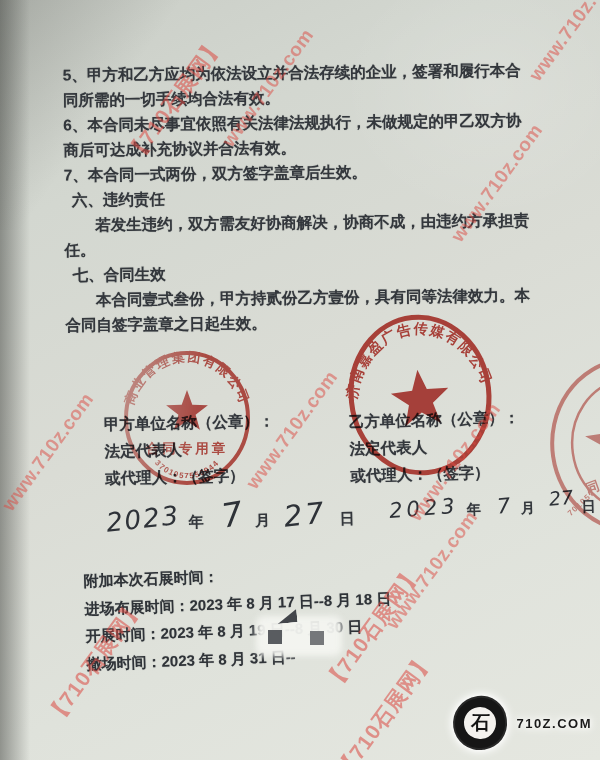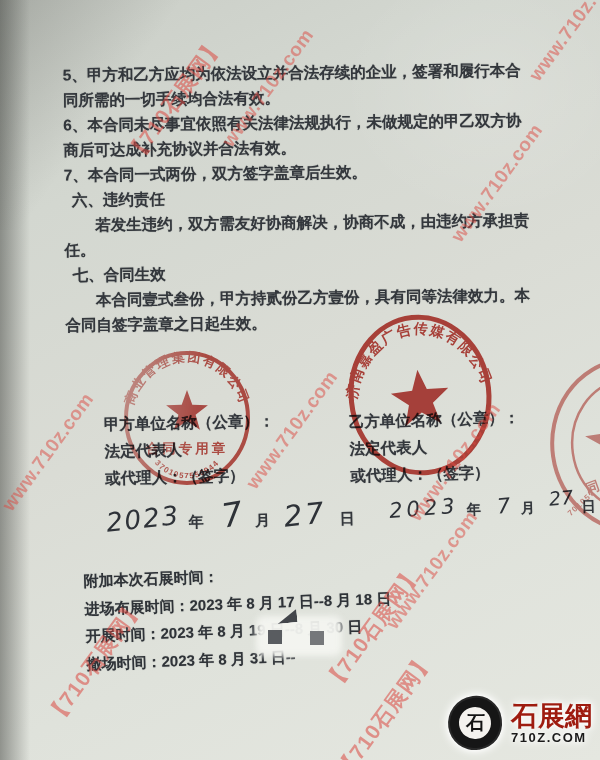--- a/index.html
+++ b/index.html
@@ -193,17 +193,16 @@
   <span class="wm url w10">www.710z.com</span>
   <span class="wm w11">【710石展网】</span>
 
   <div class="logo">
     <div class="logo-icon">
       <div class="logo-inner">
         <span class="logo-glyph">石</span>
       </div>
     </div>
     <div class="logo-text">
-      <div class="logo-name">石展網</div>
       <div class="logo-domain">710Z.COM</div>
     </div>
   </div>
 </div>
 
 </body></html>

